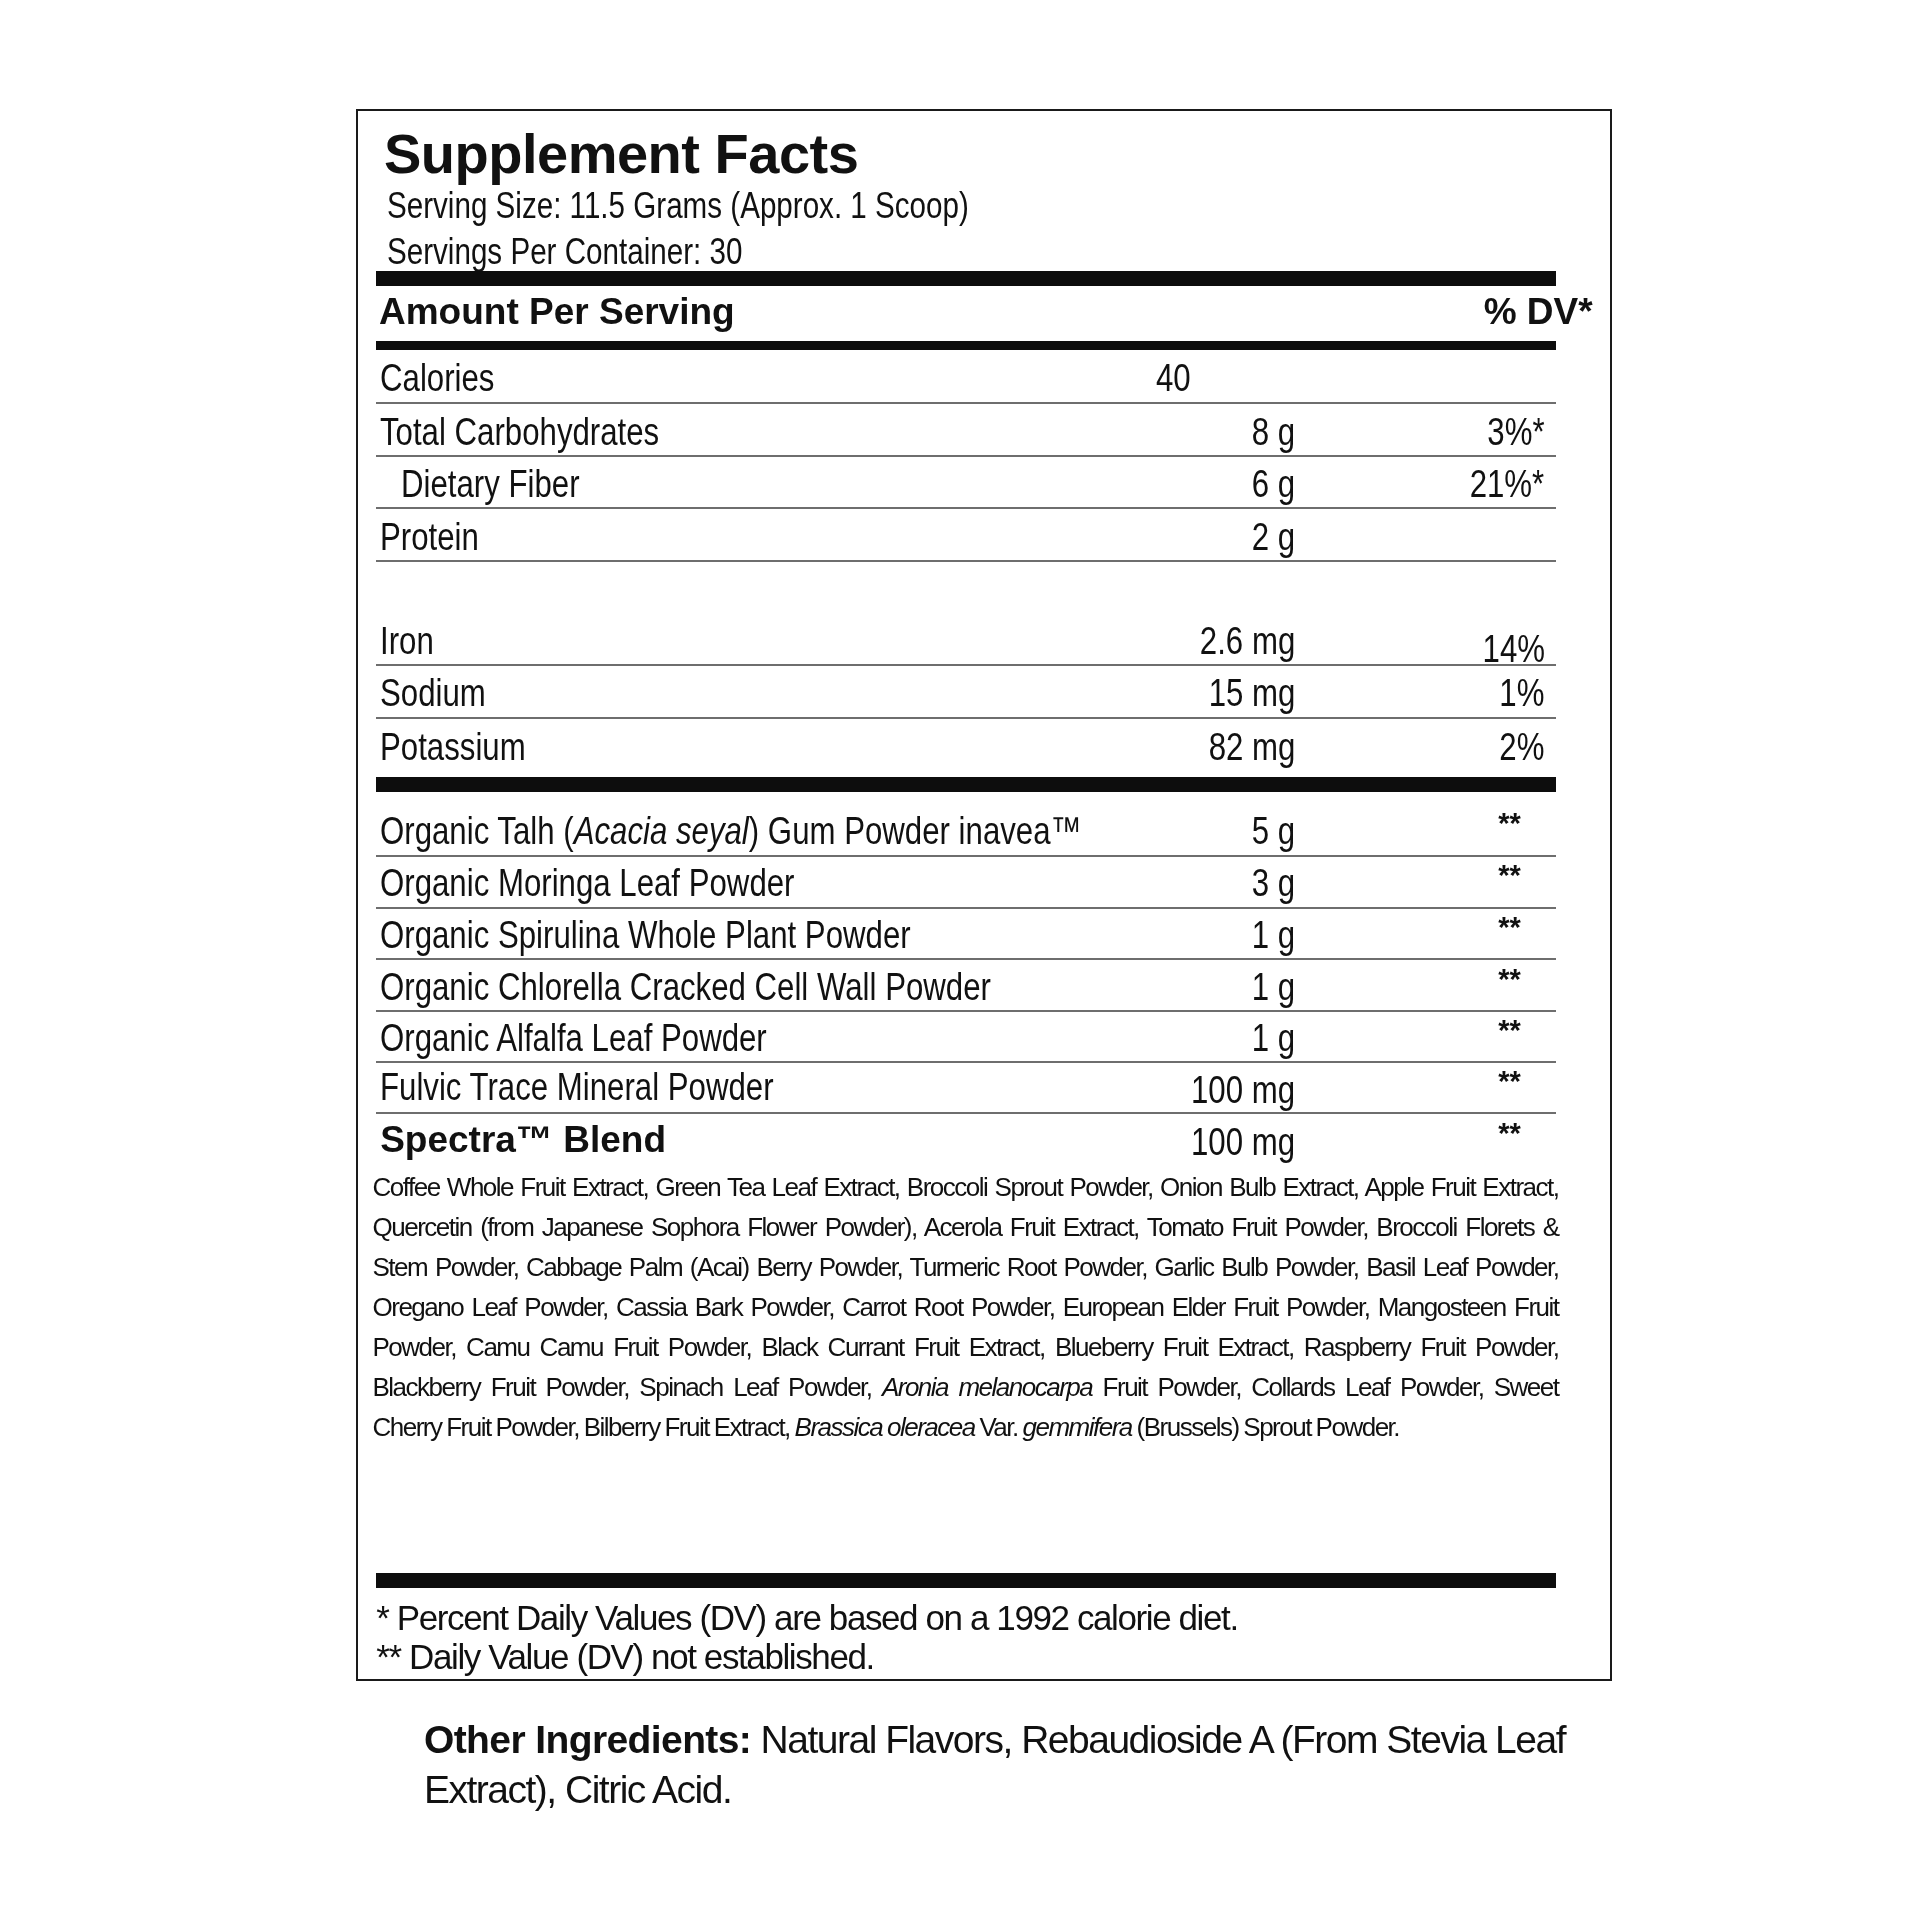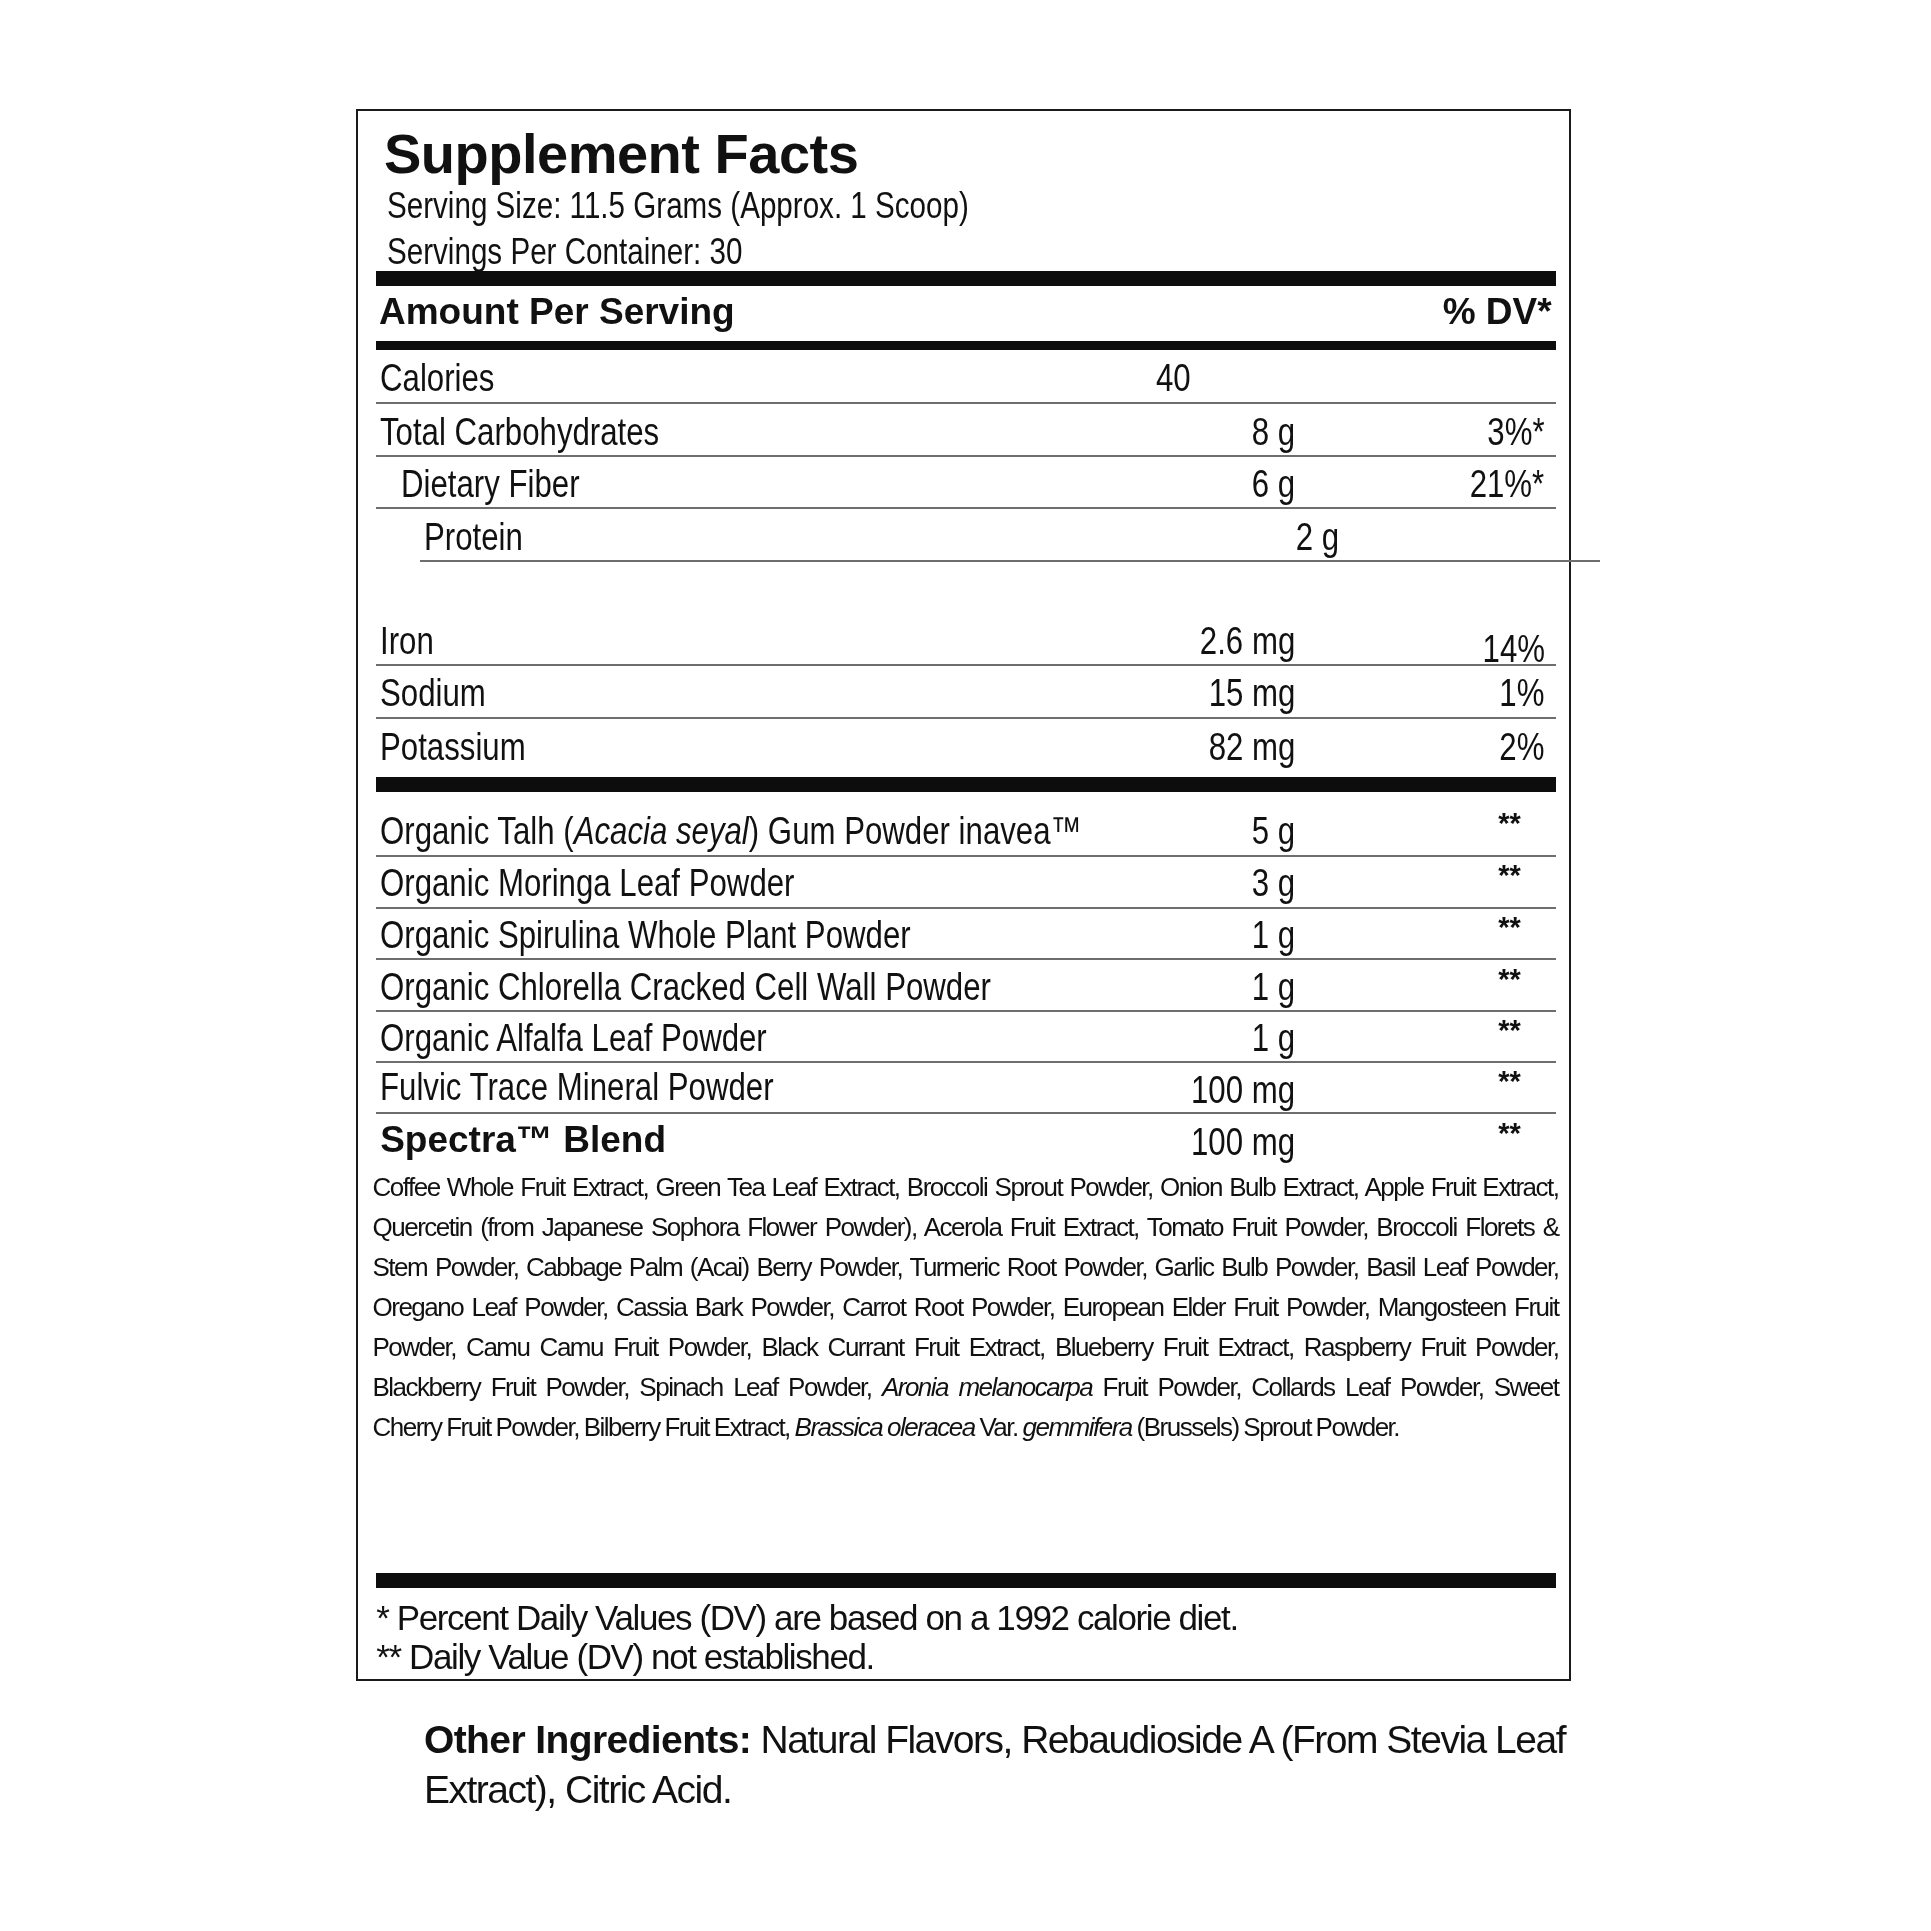--- a/index.html
+++ b/index.html
@@ -1,19 +1,19 @@
 <!DOCTYPE html>
 <html><head>
 <meta charset="utf-8">
 <style>
   html,body{margin:0;padding:0;background:#fff;}
   body{width:1931px;height:1931px;position:relative;overflow:hidden;
        font-family:"Liberation Sans",sans-serif;color:#111;}
   .panel{position:absolute;left:356px;top:109px;width:1211px;height:1568px;
-         border:2.9px solid #1a1a1a;}
+         border:2.9px solid #1a1a1a;padding-left:41px;}
   .abs{position:absolute;}
   .cond{display:inline-block;transform:scaleX(.8);transform-origin:left center;white-space:nowrap;}
   .condr{display:inline-block;transform:scaleX(.8);transform-origin:right center;white-space:nowrap;}
   .title{left:26px;top:9.7px;font-size:56px;font-weight:bold;letter-spacing:-0.5px;white-space:nowrap;}
   .sub{left:29px;font-size:37px;}
   .bar{position:absolute;left:18.3px;width:1180px;background:#0d0d0d;}
   .hdr{font-size:37px;font-weight:bold;white-space:nowrap;}
   .row{position:absolute;left:18.3px;width:1180px;border-bottom:2.9px solid #6e6e6e;box-sizing:border-box;}
   .row.nob{border-bottom:none;}
   .lbl{position:absolute;left:3.9px;font-size:39px;}
@@ -51,21 +51,21 @@
   <div class="row" style="top:294px;height:52px;">
     <div class="lbl" style="top:4.8px;"><span class="cond">Total Carbohydrates</span></div>
     <div class="amt" style="top:4.8px;"><span class="condr">8 g</span></div>
     <div class="dv" style="top:4.8px;"><span class="condr">3%*</span></div>
   </div>
   <div class="row" style="top:346px;height:52px;">
     <div class="lbl" style="top:4.8px;left:25px;"><span class="cond">Dietary Fiber</span></div>
     <div class="amt" style="top:4.8px;"><span class="condr">6 g</span></div>
     <div class="dv" style="top:4.8px;"><span class="condr">21%*</span></div>
   </div>
-  <div class="row" style="top:398px;height:53px;margin-left:44px;">
+  <div class="row" style="top:398px;height:53px;">
     <div class="lbl" style="top:5.8px;"><span class="cond">Protein</span></div>
     <div class="amt" style="top:5.8px;"><span class="condr">2 g</span></div>
   </div>
   <div class="row" style="top:503px;height:52px;">
     <div class="lbl" style="top:4.8px;"><span class="cond">Iron</span></div>
     <div class="amt" style="top:4.8px;"><span class="condr">2.6 mg</span></div>
     <div class="dv" style="top:13px;"><span class="condr">14%</span></div>
   </div>
   <div class="row" style="top:555px;height:53px;">
     <div class="lbl" style="top:4.8px;"><span class="cond">Sodium</span></div>

